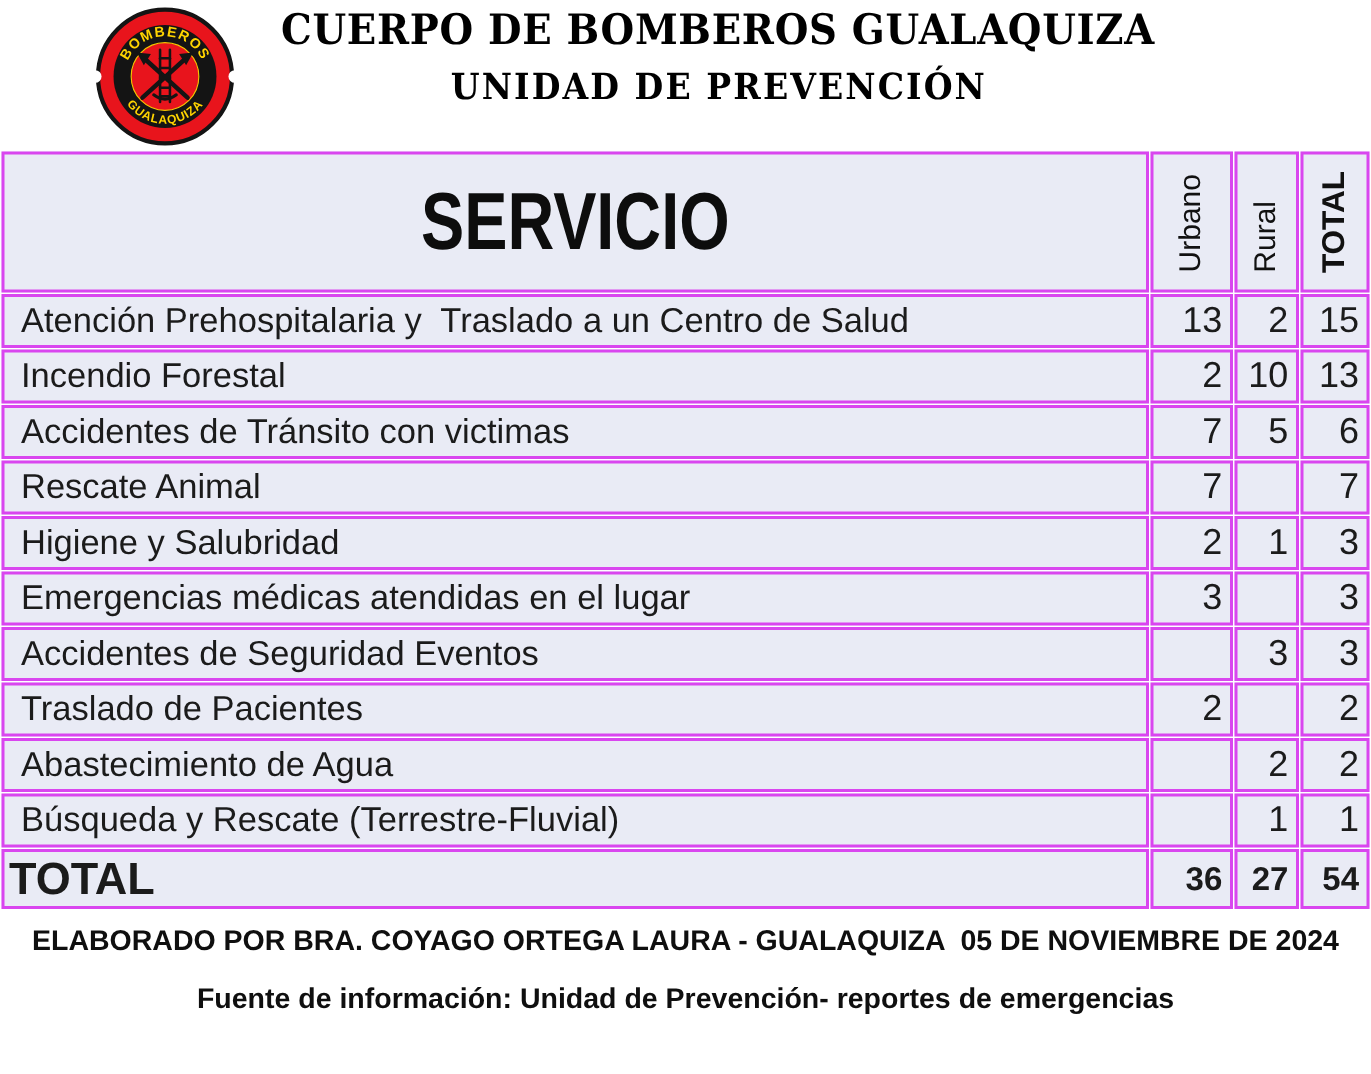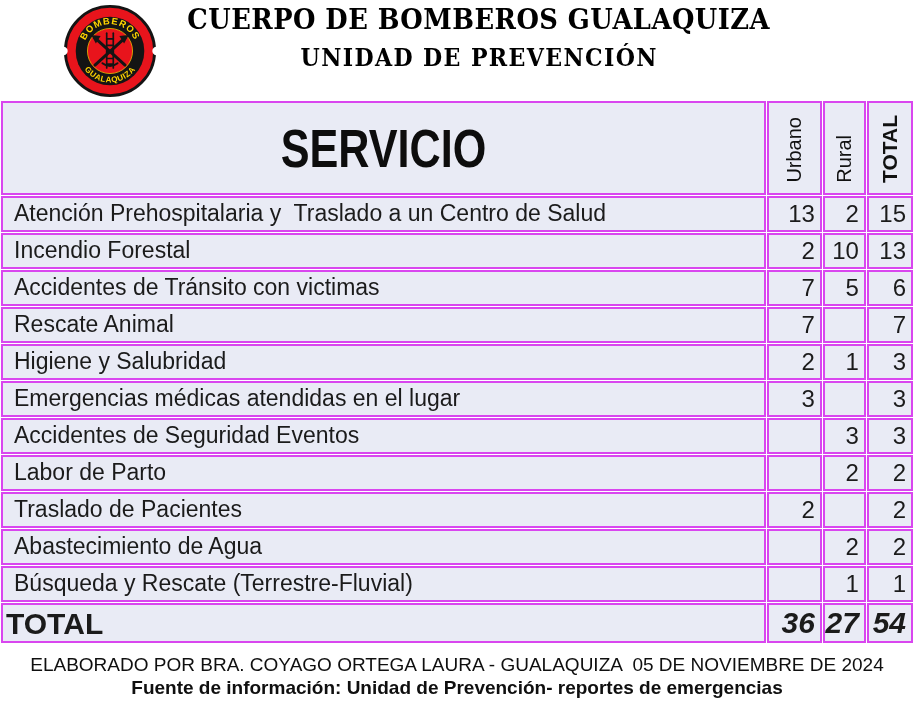--- a/index.html
+++ b/index.html
@@ -63,29 +63,29 @@
     font-size: 23px; padding-left: 11px; text-align: left; vertical-align: middle;
     height: 36px; white-space: pre-wrap; line-height: 1.1;
   }
   td.num {
     font-size: 24px; text-align: right; padding-right: 5px; vertical-align: middle;
   }
   td.tot { font-weight: 400; }
 
   tr.total-row td { height: 40px; }
   td.total-label { font-size: 30px; font-weight: 700; padding-left: 3px; white-space: nowrap; }
-  tr.total-row td.num { font-size: 30px; font-weight: 700; font-style: italic; }
+  tr.total-row td.num { font-size: 22px; font-weight: 700; }
 
   
   .foot1 {
-    margin-top: 10px; text-align: center; font-weight: 400; font-size: 19px;
+    margin-top: 10px; text-align: center; font-weight: 700; font-size: 19px;
     color: #0f0f0f; white-space: pre-wrap;
   }
   .foot2 {
-    margin-top: 1px; text-align: center; font-weight: 700; font-size: 19px;
+    margin-top: 17px; text-align: center; font-weight: 700; font-size: 19px;
     color: #0f0f0f;
   }
 
   
   .badge-text { font-family: "Liberation Sans", sans-serif; font-weight: 700; fill: #ffd400; }
 </style>
 </head>
 <body>
 
 <div class="page">
@@ -188,26 +188,20 @@
         <td class="num"></td>
         <td class="num tot">3</td>
       </tr>
       <tr>
         <td class="svc">Accidentes de Seguridad Eventos</td>
         <td class="num"></td>
         <td class="num">3</td>
         <td class="num tot">3</td>
       </tr>
       <tr>
-        <td class="svc">Labor de Parto</td>
-        <td class="num"></td>
-        <td class="num">2</td>
-        <td class="num tot">2</td>
-      </tr>
-      <tr>
         <td class="svc">Traslado de Pacientes</td>
         <td class="num">2</td>
         <td class="num"></td>
         <td class="num tot">2</td>
       </tr>
       <tr>
         <td class="svc">Abastecimiento de Agua</td>
         <td class="num"></td>
         <td class="num">2</td>
         <td class="num tot">2</td>

